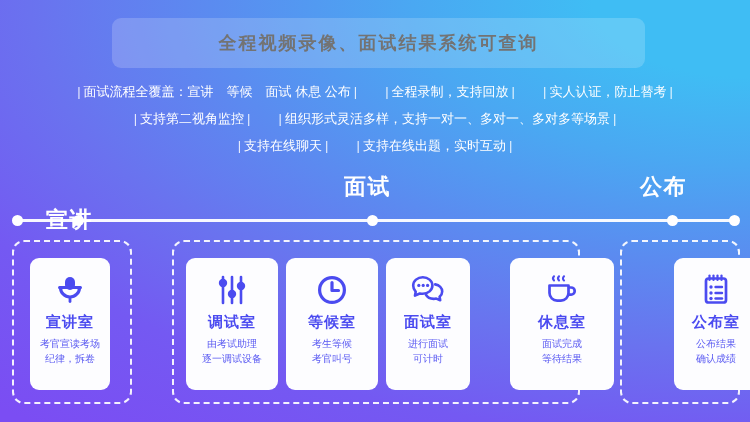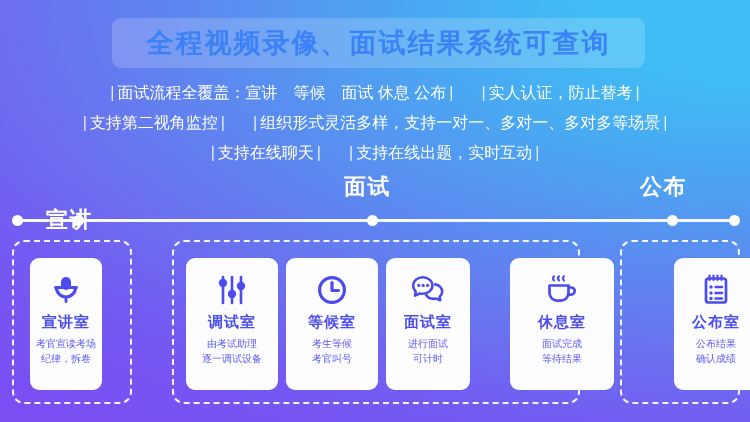--- a/index.html
+++ b/index.html
@@ -14,32 +14,32 @@
   }
 
   
   #title-banner{
     position:absolute; left:112px; top:18px; width:533px; height:50px;
     background:rgba(255,255,255,0.18);
     border-radius:9px;
     display:flex; align-items:center; justify-content:center;
   }
   #title-banner .txt{
-    color:#3b82f6; font-size:27px; font-weight:bold; letter-spacing:2px;
+    color:#737373; font-size:18px; font-weight:bold; letter-spacing:2px;
     white-space:nowrap;
   }
 
   
   #features{
     position:absolute; left:0; top:80px; width:750px;
     display:flex; flex-direction:column; align-items:center; gap:3px;
   }
   .feat-row{ display:flex; align-items:center; justify-content:center; }
   .feat-item{
-    color:#ffffff; font-size:16px; white-space:nowrap;
+    color:#ffffff; font-size:13px; white-space:nowrap;
     padding:3px 0; margin:0 11px;
   }
   .feat-item .bar{ opacity:0.85; padding:0 3px; }
 
   
   .stage-title{
     position:absolute; color:#ffffff; font-size:22px; font-weight:bold;
     letter-spacing:1.5px; white-space:nowrap;
   }
   #stage-title-0{ left:46px;  top:172px;margin-top:33px; }
@@ -80,38 +80,39 @@
   .card .icon svg{ display:block; }
   .card .ctitle{
     color:#4b4bf0; font-size:15px; font-weight:bold; letter-spacing:1px;
     margin-top:3px; white-space:nowrap;
   }
   .card .cdesc{
     color:#5a5af2; font-size:10px; line-height:1.45; text-align:center;
     margin-top:5px; white-space:pre-line;
   }
 
-  #card-0{ left:30px;  width:72px; }
+  #card-0{ left:30px;  width:80px; }
   #card-1{ left:186px; width:92px; }
   #card-2{ left:286px; width:92px; }
   #card-3{ left:386px; width:84px; }
   #card-4{ left:510px; width:104px; }
   #card-5{ left:674px; width:84px; }
 </style>
 </head>
 <body>
 
 <div id="title-banner">
   <span class="txt">全程视频录像、面试结果系统可查询</span>
 </div>
 
 <div id="features">
 
   <div class="feat-row">
     <span class="feat-item"><span class="bar">|</span><span>面试流程全覆盖：宣讲　等候　面试 休息 公布</span><span class="bar">|</span></span>
+    <span class="feat-item"><span class="bar">|</span><span>全程录制，支持回放</span><span class="bar">|</span></span>
     <span class="feat-item"><span class="bar">|</span><span>实人认证，防止替考</span><span class="bar">|</span></span>
   </div>
 
   <div class="feat-row">
     <span class="feat-item"><span class="bar">|</span><span>支持第二视角监控</span><span class="bar">|</span></span>
     <span class="feat-item"><span class="bar">|</span><span>组织形式灵活多样，支持一对一、多对一、多对多等场景</span><span class="bar">|</span></span>
   </div>
 
   <div class="feat-row">
     <span class="feat-item"><span class="bar">|</span><span>支持在线聊天</span><span class="bar">|</span></span>

